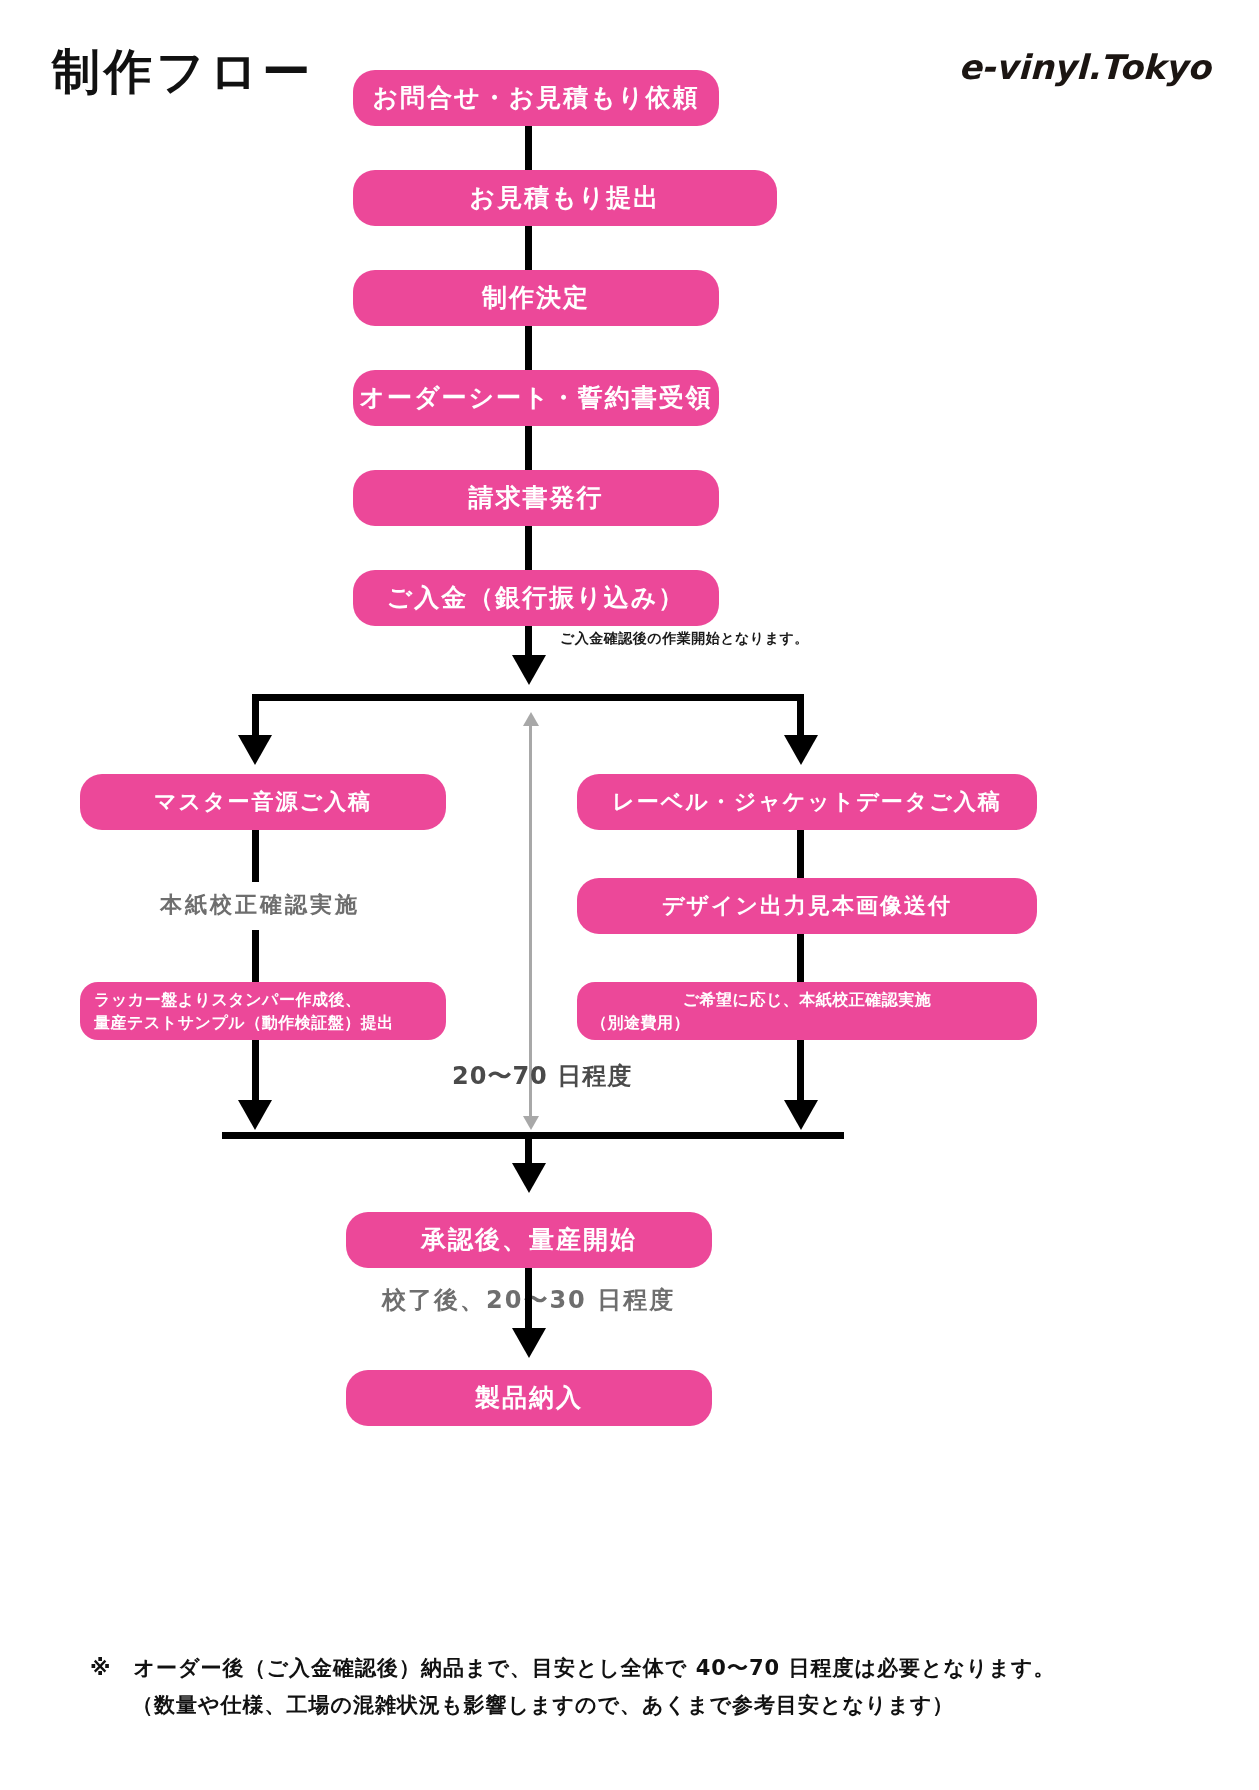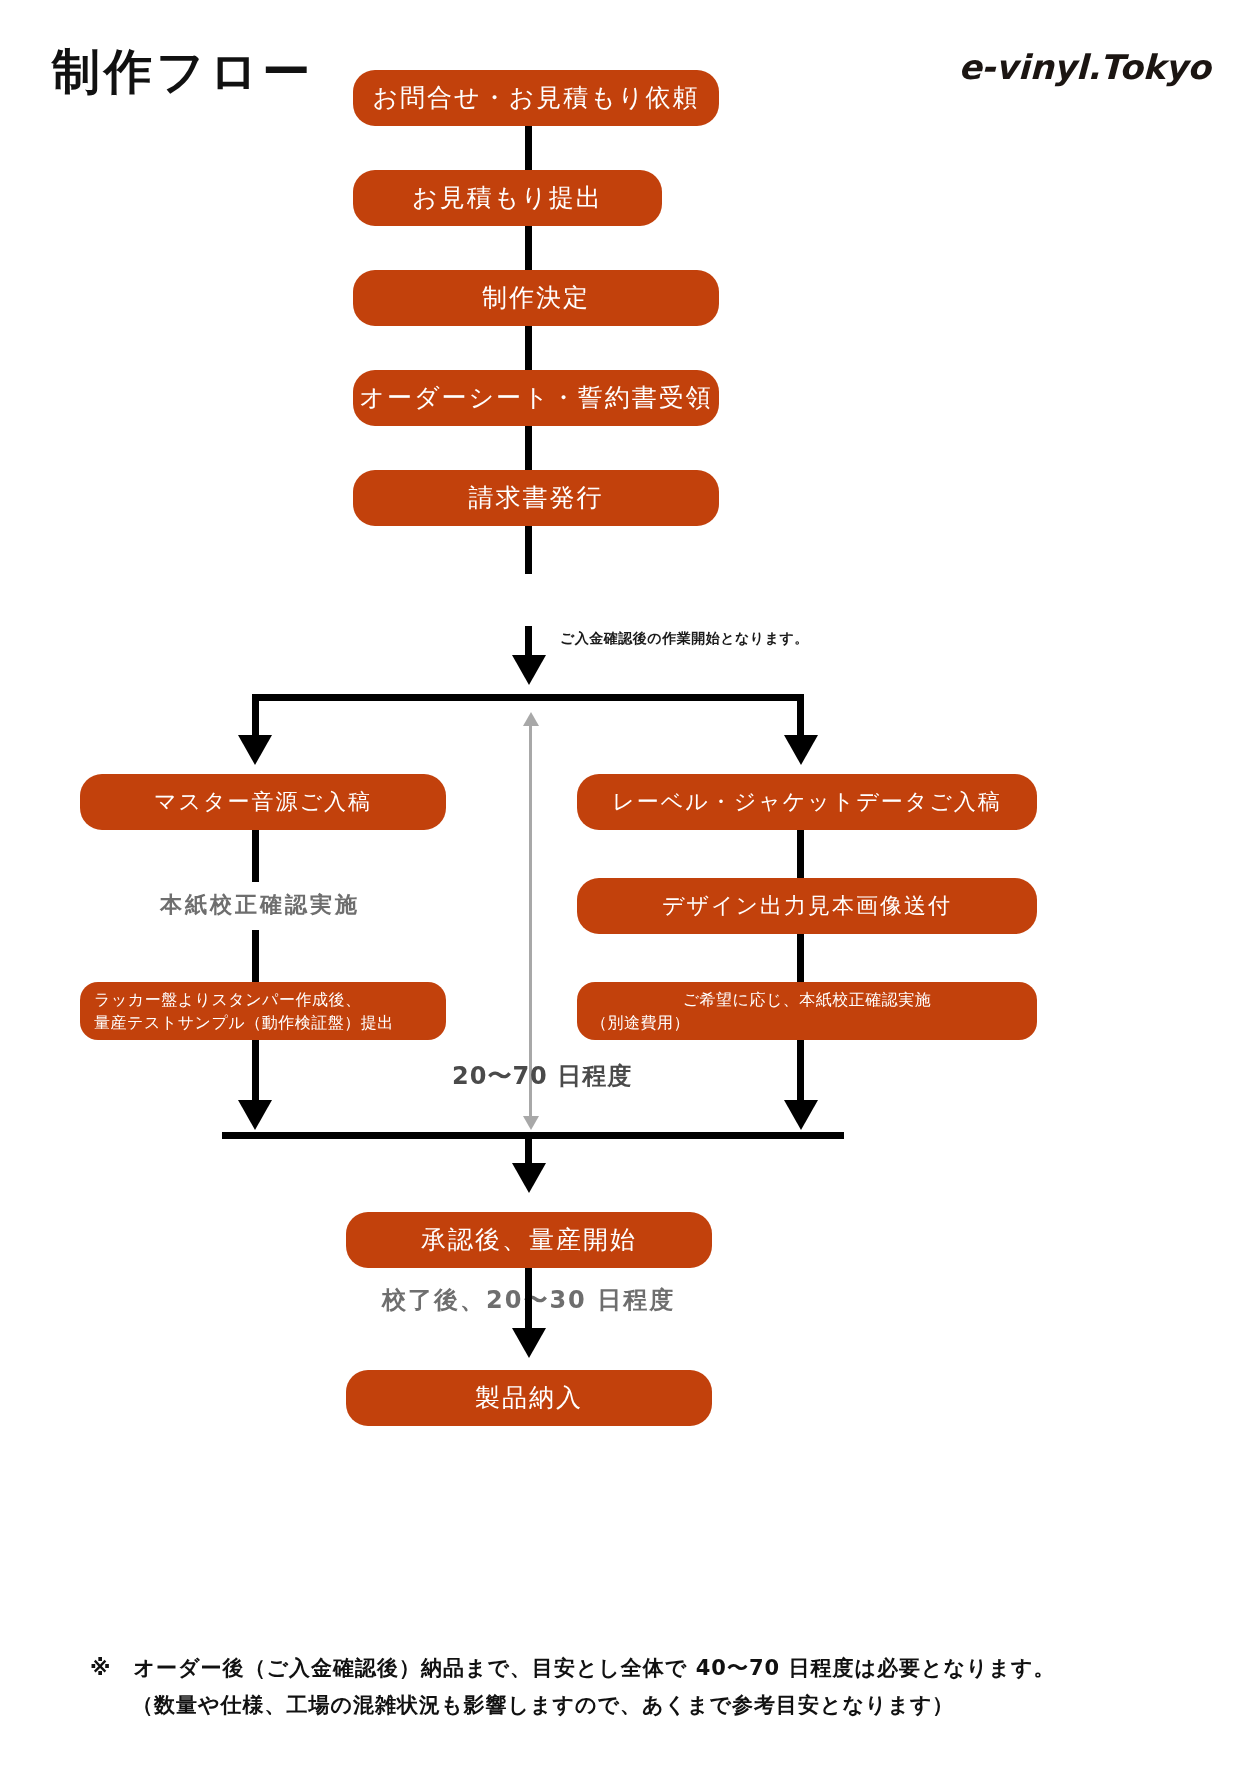--- a/index.html
+++ b/index.html
@@ -40,28 +40,28 @@
     font-style: italic;
     letter-spacing: 0px;
     color: #1b1512;
     white-space: nowrap;
     transform: skewX(-4deg);
   }
 
   
   .pill {
     position: absolute;
-    background: #c2410c;
+    background: #ec4899;
     border-radius: 22px;
     color: #ffffff;
     display: flex;
     align-items: center;
     justify-content: center;
     text-align: center;
-    font-weight: 400;
+    font-weight: 700;
     letter-spacing: 2px;
     box-sizing: border-box;
     line-height: 1.35;
   }
   .pill.main {
     font-size: 25px;
     height: 56px;
   }
   .pill.branch {
     font-size: 22px;
@@ -179,24 +179,25 @@
   <div class="page-title">制作フロー</div>
   <div class="brand-logo">e-vinyl.Tokyo</div>
 
   <div class="vline" style="left:525px; top:126px; height:48px;"></div>
   <div class="vline" style="left:525px; top:226px; height:48px;"></div>
   <div class="vline" style="left:525px; top:326px; height:48px;"></div>
   <div class="vline" style="left:525px; top:426px; height:48px;"></div>
   <div class="vline" style="left:525px; top:526px; height:48px;"></div>
 
   <div class="pill main" style="left:353px; top:70px; width:366px;">お問合せ・お見積もり依頼</div>
-  <div class="pill main" style="left:353px; top:170px; width:309px;">お見積もり提出</div>
+  <div class="pill main" style="left:353px; top:170px; width:424px;">お見積もり提出</div>
   <div class="pill main" style="left:353px; top:270px; width:366px;">制作決定</div>
   <div class="pill main" style="left:353px; top:370px; width:366px;">オーダーシート・誓約書受領</div>
   <div class="pill main" style="left:353px; top:470px; width:366px;">請求書発行</div>
+  <div class="pill main" style="left:353px; top:570px; width:366px;">ご入金（銀行振り込み）</div>
 
   <div class="note-tiny" style="left:560px; top:630px;">ご入金確認後の作業開始となります。</div>
 
   <div class="vline" style="left:525px; top:626px; height:40px;"></div>
   <div class="arrow-down" style="left:512px; top:655px;"></div>
 
   <div class="hline" style="left:252px; top:694px; width:552px;"></div>
   <div class="vline" style="left:252px; top:694px; height:50px;"></div>
   <div class="arrow-down" style="left:238px; top:735px;"></div>
   <div class="vline" style="left:797px; top:694px; height:50px;"></div>

